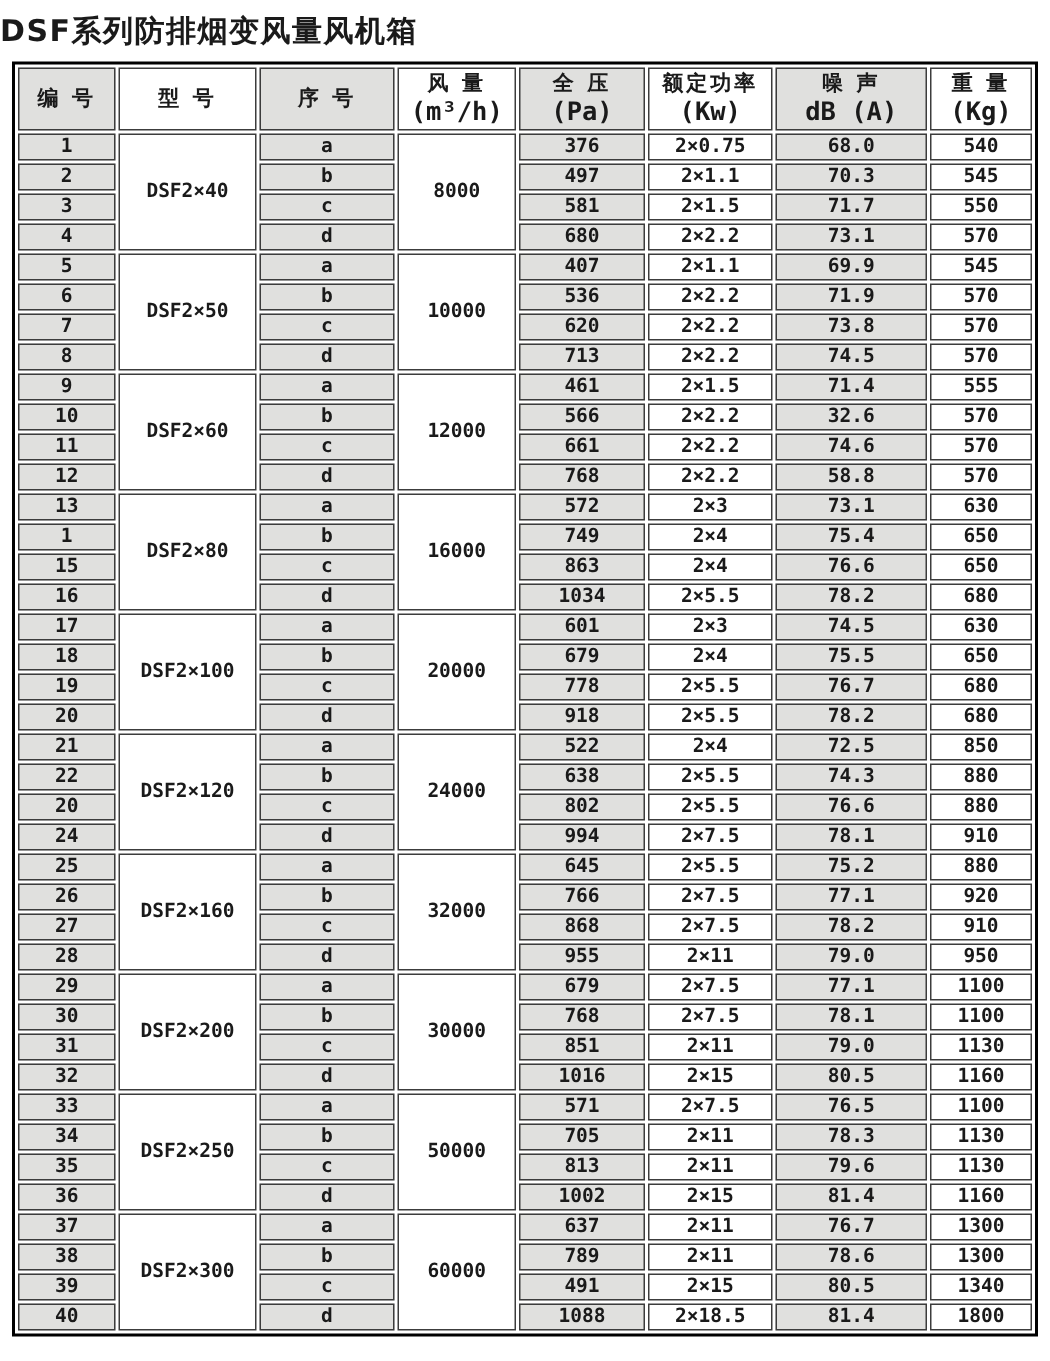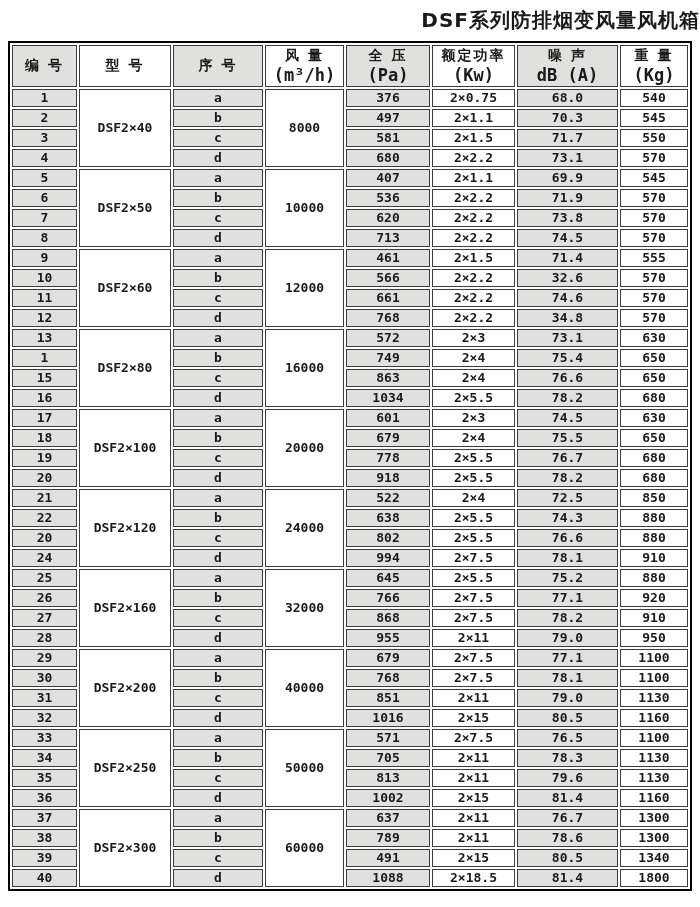--- a/index.html
+++ b/index.html
@@ -10,21 +10,21 @@
     height: 907px;
     font-family: "DejaVu Sans", sans-serif;
     color: #1a1a1a;
   }
   .page {
     width: 700px;
     height: 907px;
     overflow: hidden;
   }
   .title {
-    text-align: right;
+    text-align: left;
     font-size: 20px;
     font-weight: bold;
     padding-top: 7px;
     letter-spacing: 1px;
     font-family: "DejaVu Sans", sans-serif;
   }
   table.spec {
     table-layout: fixed;
     width: 684px;
     margin: 7px auto 12px auto;
@@ -209,21 +209,21 @@
           <td class="g">661</td>
           <td class="w">2×2.2</td>
           <td class="g">74.6</td>
           <td class="w">570</td>
         </tr>
         <tr>
           <td class="g">12</td>
           <td class="g">d</td>
           <td class="g">768</td>
           <td class="w">2×2.2</td>
-          <td class="g">34.8</td>
+          <td class="g">58.8</td>
           <td class="w">570</td>
         </tr>
         <tr>
           <td class="g">13</td>
           <td class="w" rowspan="4">DSF2×80</td>
           <td class="g">a</td>
           <td class="w" rowspan="4">16000</td>
           <td class="g">572</td>
           <td class="w">2×3</td>
           <td class="g">73.1</td>
@@ -352,21 +352,21 @@
           <td class="g">d</td>
           <td class="g">955</td>
           <td class="w">2×11</td>
           <td class="g">79.0</td>
           <td class="w">950</td>
         </tr>
         <tr>
           <td class="g">29</td>
           <td class="w" rowspan="4">DSF2×200</td>
           <td class="g">a</td>
-          <td class="w" rowspan="4">40000</td>
+          <td class="w" rowspan="4">30000</td>
           <td class="g">679</td>
           <td class="w">2×7.5</td>
           <td class="g">77.1</td>
           <td class="w">1100</td>
         </tr>
         <tr>
           <td class="g">30</td>
           <td class="g">b</td>
           <td class="g">768</td>
           <td class="w">2×7.5</td>

